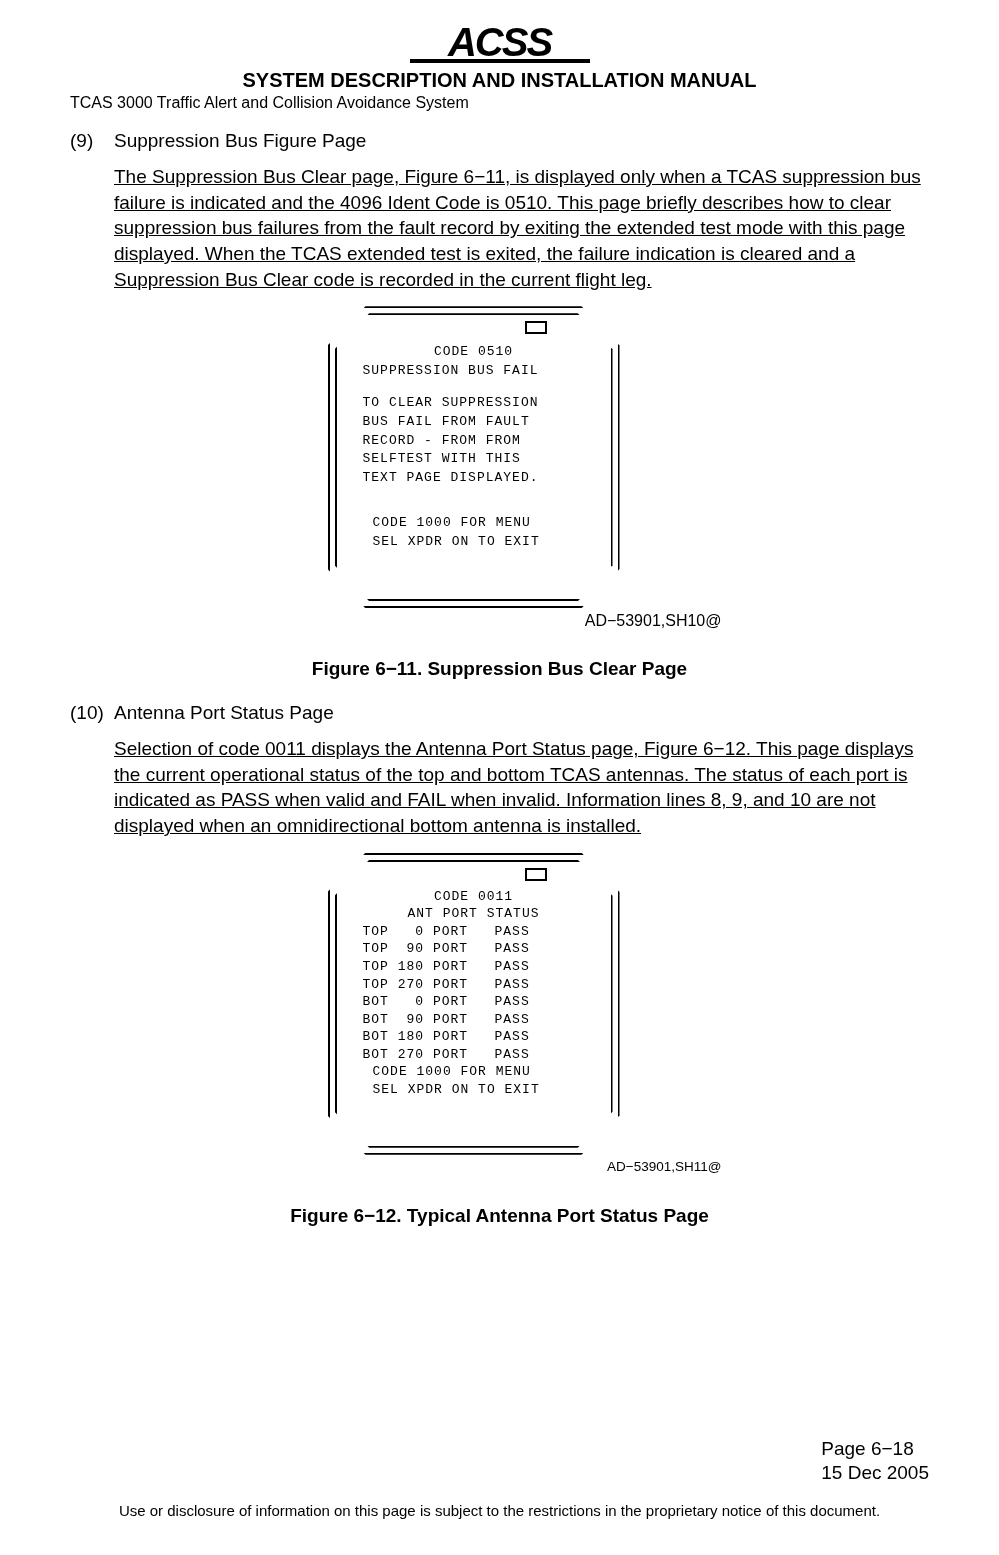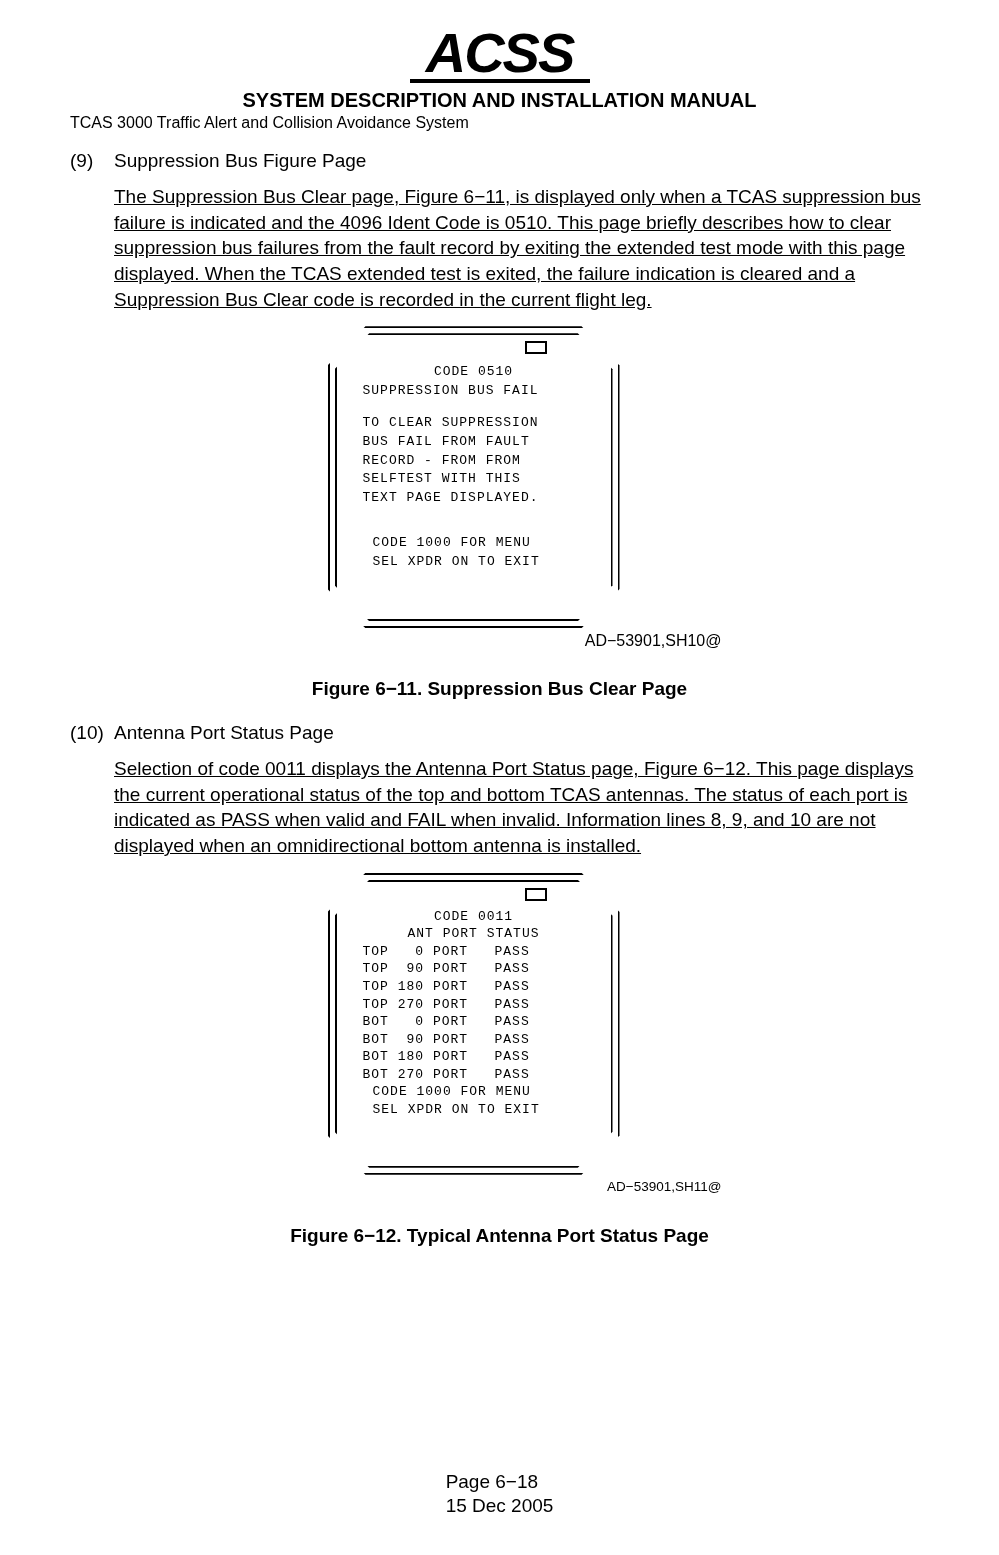--- a/index.html
+++ b/index.html
@@ -8,21 +8,21 @@
       height: 1555px;
       background: #fff;
       font-family: Arial, Helvetica, sans-serif;
       color: #000;
       position: relative;
       padding: 20px 70px 20px 70px;
     }
     .logo-block { text-align: center; margin-bottom: 4px; }
     .logo {
       font-family: Arial Black, Arial, sans-serif;
-      font-size: 56px;
+      font-size: 40px;
       font-weight: 900;
       font-style: italic;
       letter-spacing: -2px;
       display: inline-block;
       text-align: right;
     }
     .logo-underline {
       height: 4px;
       background: #000;
       width: 180px;
@@ -126,21 +126,21 @@
     }
     .footer {
       position: absolute;
       bottom: 36px;
       left: 70px;
       right: 70px;
     }
     .footer-row {
       display: flex;
       align-items: flex-end;
-      justify-content: center;
+      justify-content: flex-end;
     }
     .footer-left {
       font-size: 19px;
       line-height: 1.3;
     }
     .footer-center {
       position: absolute;
       left: 50%;
       transform: translateX(-50%);
       font-size: 40px;
@@ -232,13 +232,14 @@
 </div>
 <div class="fig-caption">Figure 6−12.  Typical Antenna Port Status Page</div>
 
 <div class="footer">
   <div class="footer-row">
     <div class="footer-left">
       <div>Page 6−18</div>
       <div>15 Dec 2005</div>
     </div>
   </div>
+  <div class="footer-disclaimer">Use or disclosure of information on this page is subject to the restrictions in the proprietary notice of this document.</div>
 </div>
 
 </body></html>

